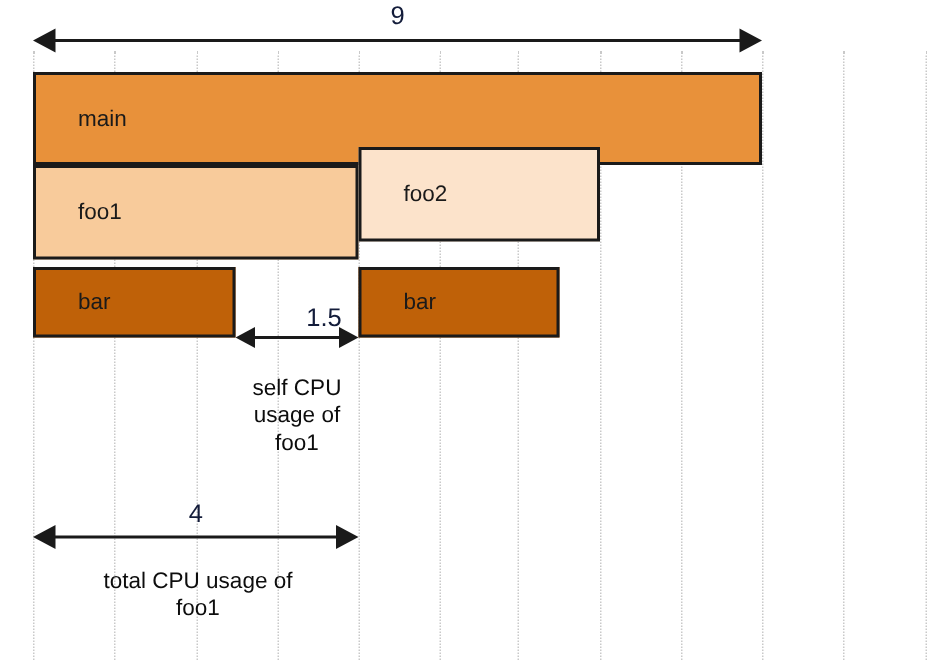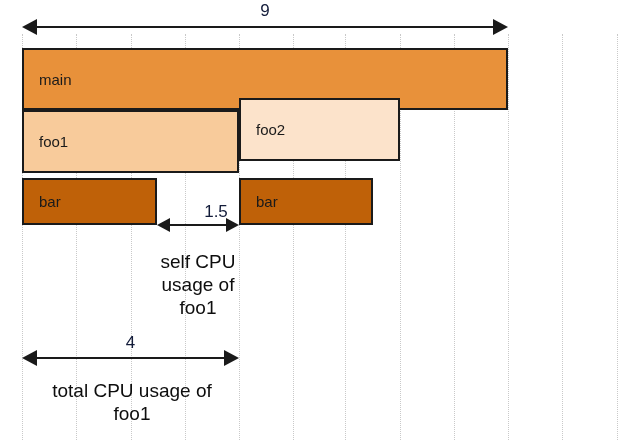--- a/index.html
+++ b/index.html
@@ -30,21 +30,21 @@
   .bar {
     position: absolute;
     box-sizing: border-box;
     border: 2px solid #1a1a1a;
     display: flex;
     align-items: center;
   }
   .bar-label {
     font-size: 15px;
     color: #1a1a1a;
-    padding-left: 15px;
+    padding-left: 28px;
     white-space: nowrap;
     line-height: 1;
   }
   
   .arrow-line {
     position: absolute;
     height: 2px;
     background: #1a1a1a;
   }
   .arrow-head {
@@ -62,21 +62,21 @@
   .measure-value {
     position: absolute;
     font-size: 17px;
     color: #131c3a;
     text-align: center;
     line-height: 1;
     white-space: nowrap;
   }
   .caption {
     position: absolute;
-    font-size: 19px;
+    font-size: 15px;
     color: #0d0d0d;
     text-align: center;
     line-height: 1.22;
   }
 </style>
 </head>
 <body>
 
 <div id="stage">
 

